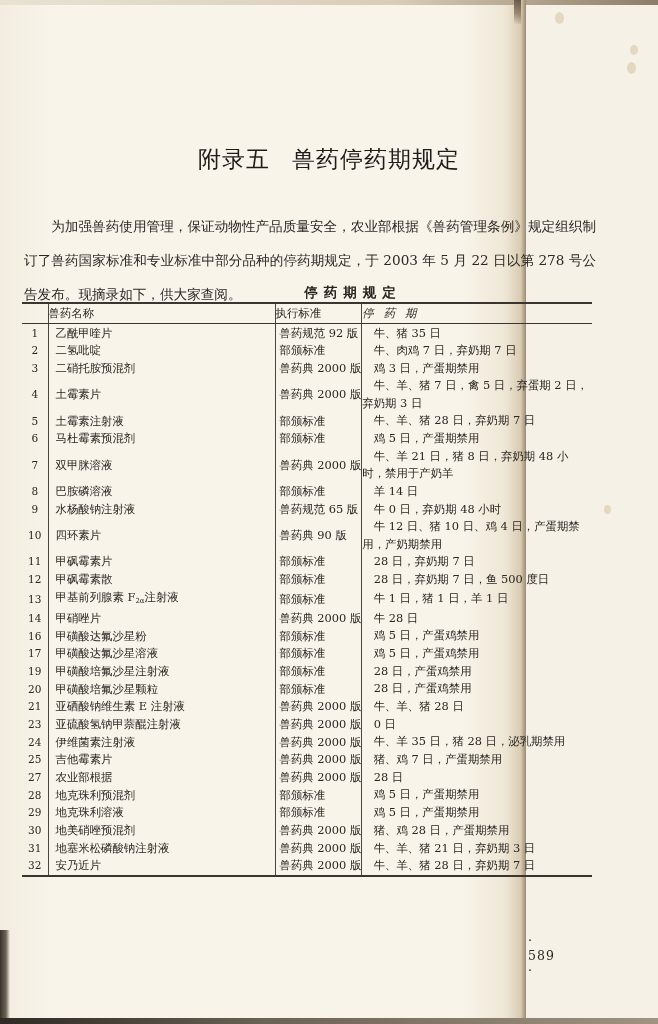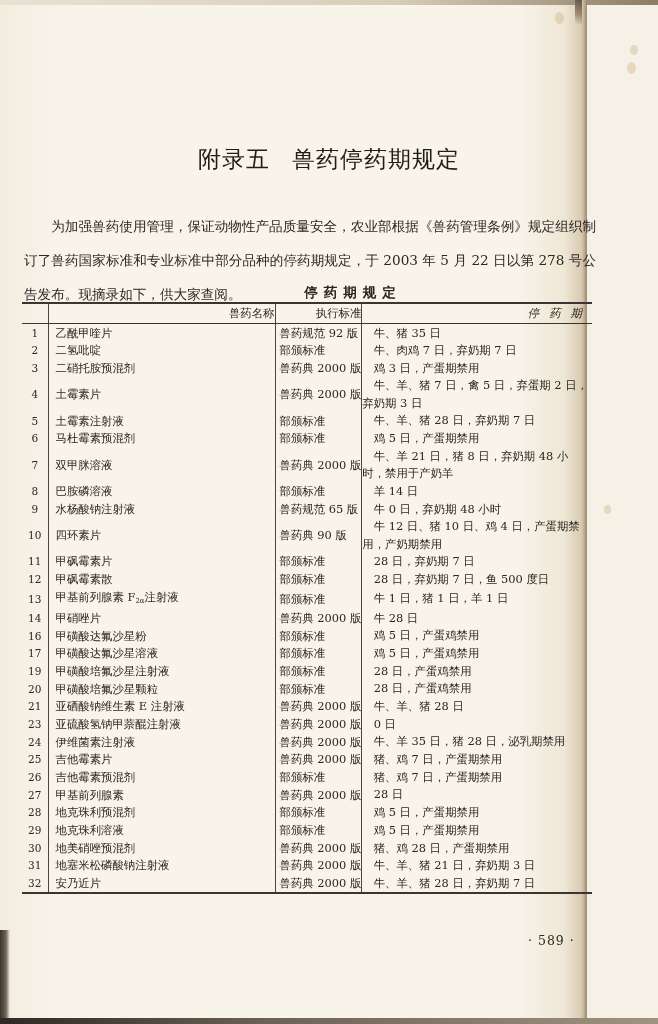--- a/index.html
+++ b/index.html
@@ -4,21 +4,21 @@
   <style>
     * { box-sizing: border-box; margin: 0; padding: 0; }
     html, body { width: 658px; height: 1024px; overflow: hidden; }
     body {
       background: #f6f1e6;
       font-family: "DejaVu Serif", "Liberation Serif", serif;
       color: #2a2622;
       position: relative;
     }
     .page {
-      position: absolute; left: 0; top: 0; width: 587px; height: 1024px;
+      position: absolute; left: 0; top: 0; width: 526px; height: 1024px;
       background: linear-gradient(90deg, #f3ede0 0%, #f8f4ea 10%, #f8f4ea 88%, #efe7d6 96%, #d9cbb3 99%, #b9a68a 100%);
     }
     .top-edge {
       position: absolute; left: 0; top: 0; width: 658px; height: 5px;
       background: linear-gradient(90deg, #e9e2d3 0%, #d8cdb8 60%, #8d7c66 100%);
     }
     .corner {
       position: absolute; right: 0; top: 0; width: 12px; height: 24px;
       background: linear-gradient(200deg, #5d5046 0%, #9a8a74 60%, transparent 100%);
     }
@@ -58,21 +58,21 @@
     }
 
     table.ddp {
       position: absolute; left: 22px; top: 302px; width: 570px;
       border-collapse: collapse;
       font-size: 11.4px; color: #2a2622;
     }
     table.ddp th {
       font-weight: normal; height: 20px; font-size: 11.4px;
       border-top: 2px solid #3a3530; border-bottom: 1px solid #3a3530;
-      text-align: right; vertical-align: middle;
+      text-align: left; vertical-align: middle;
     }
     table.ddp th.h-period { letter-spacing: 10px; font-family: "DejaVu Serif", serif; font-style: italic; }
     table.ddp td { height: 17.7px; vertical-align: middle; padding: 0; line-height: 17px; }
     table.ddp .c-num { width: 26px; text-align: center; font-size: 10.5px; }
     table.ddp .c-name { width: 227px; padding-left: 7px; border-left: 1px solid #4a453f; }
     table.ddp .c-std { width: 80px; padding-left: 4px; border-left: 1px solid #4a453f; white-space: nowrap; }
     table.ddp .c-per { padding-left: 0; border-left: 1px solid #4a453f; }
     table.ddp .per-text { display: block; text-indent: 1em; padding-right: 4px; line-height: 17.5px; }
     table.ddp tr.two td { height: 35px; }
     table.ddp tbody tr:last-child td { border-bottom: 2px solid #3a3530; }
@@ -284,30 +284,22 @@
         </tr>
         <tr>
           <td class="c-num">25</td>
           <td class="c-name">吉他霉素片</td>
           <td class="c-std">兽药典 2000 版</td>
           <td class="c-per">
             <span class="per-text">猪、鸡 7 日，产蛋期禁用</span>
           </td>
         </tr>
         <tr>
-          <td class="c-num">26</td>
-          <td class="c-name">吉他霉素预混剂</td>
-          <td class="c-std">部颁标准</td>
-          <td class="c-per">
-            <span class="per-text">猪、鸡 7 日，产蛋期禁用</span>
-          </td>
-        </tr>
-        <tr>
           <td class="c-num">27</td>
-          <td class="c-name">甲基前列腺素</td>
+          <td class="c-name">农业部根据</td>
           <td class="c-std">兽药典 2000 版</td>
           <td class="c-per">
             <span class="per-text">28 日</span>
           </td>
         </tr>
         <tr>
           <td class="c-num">28</td>
           <td class="c-name">地克珠利预混剂</td>
           <td class="c-std">部颁标准</td>
           <td class="c-per">

